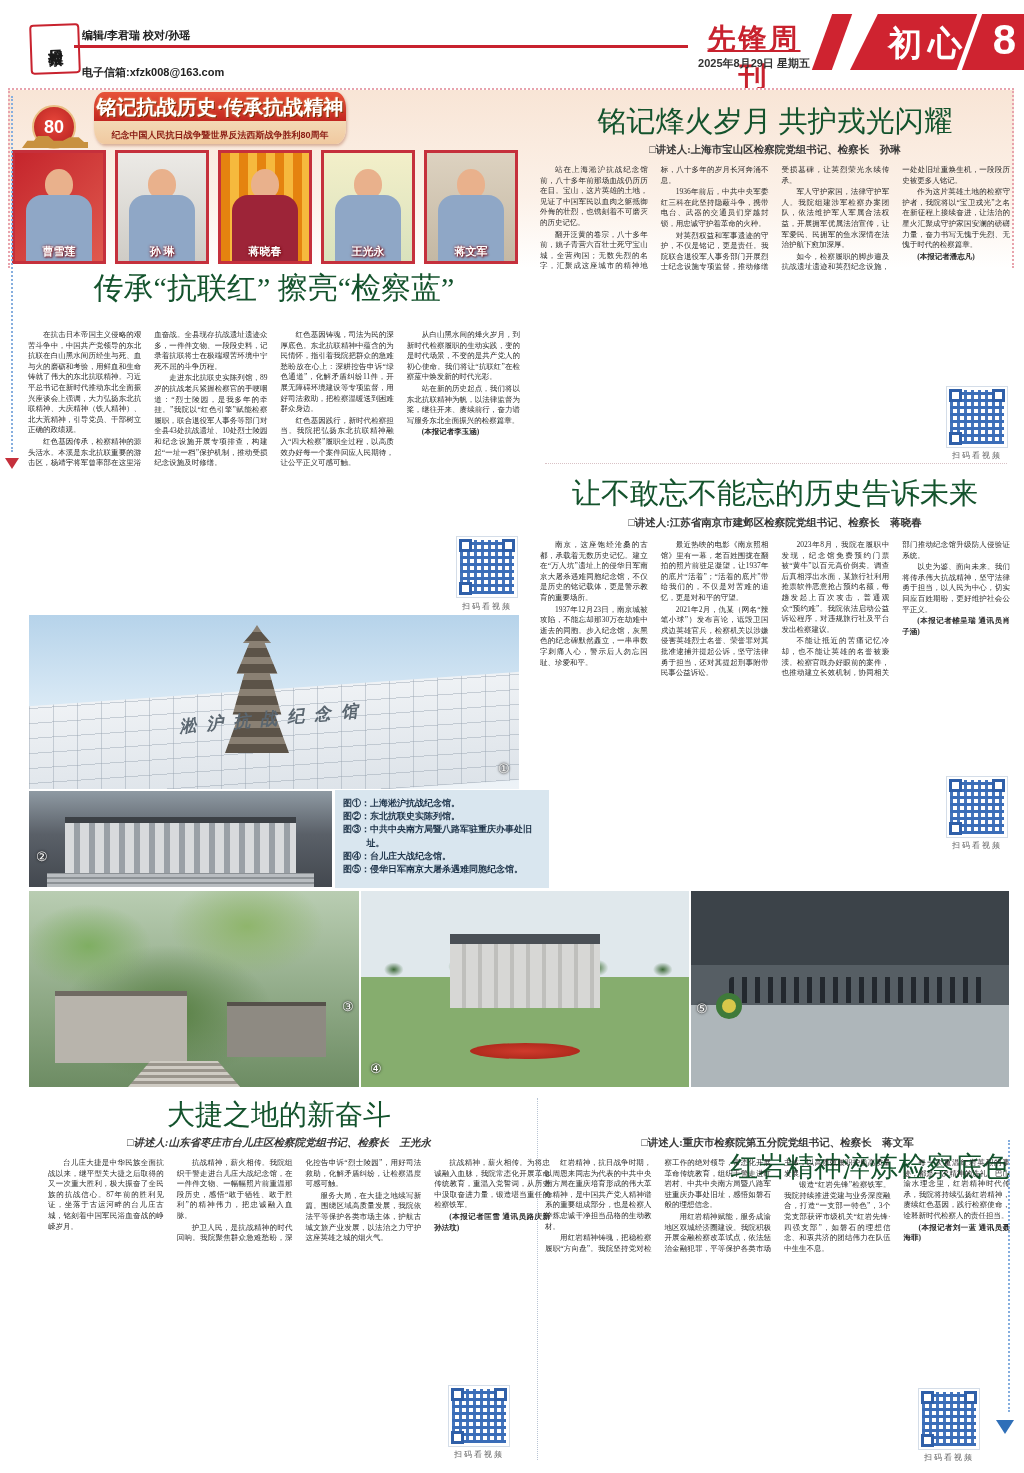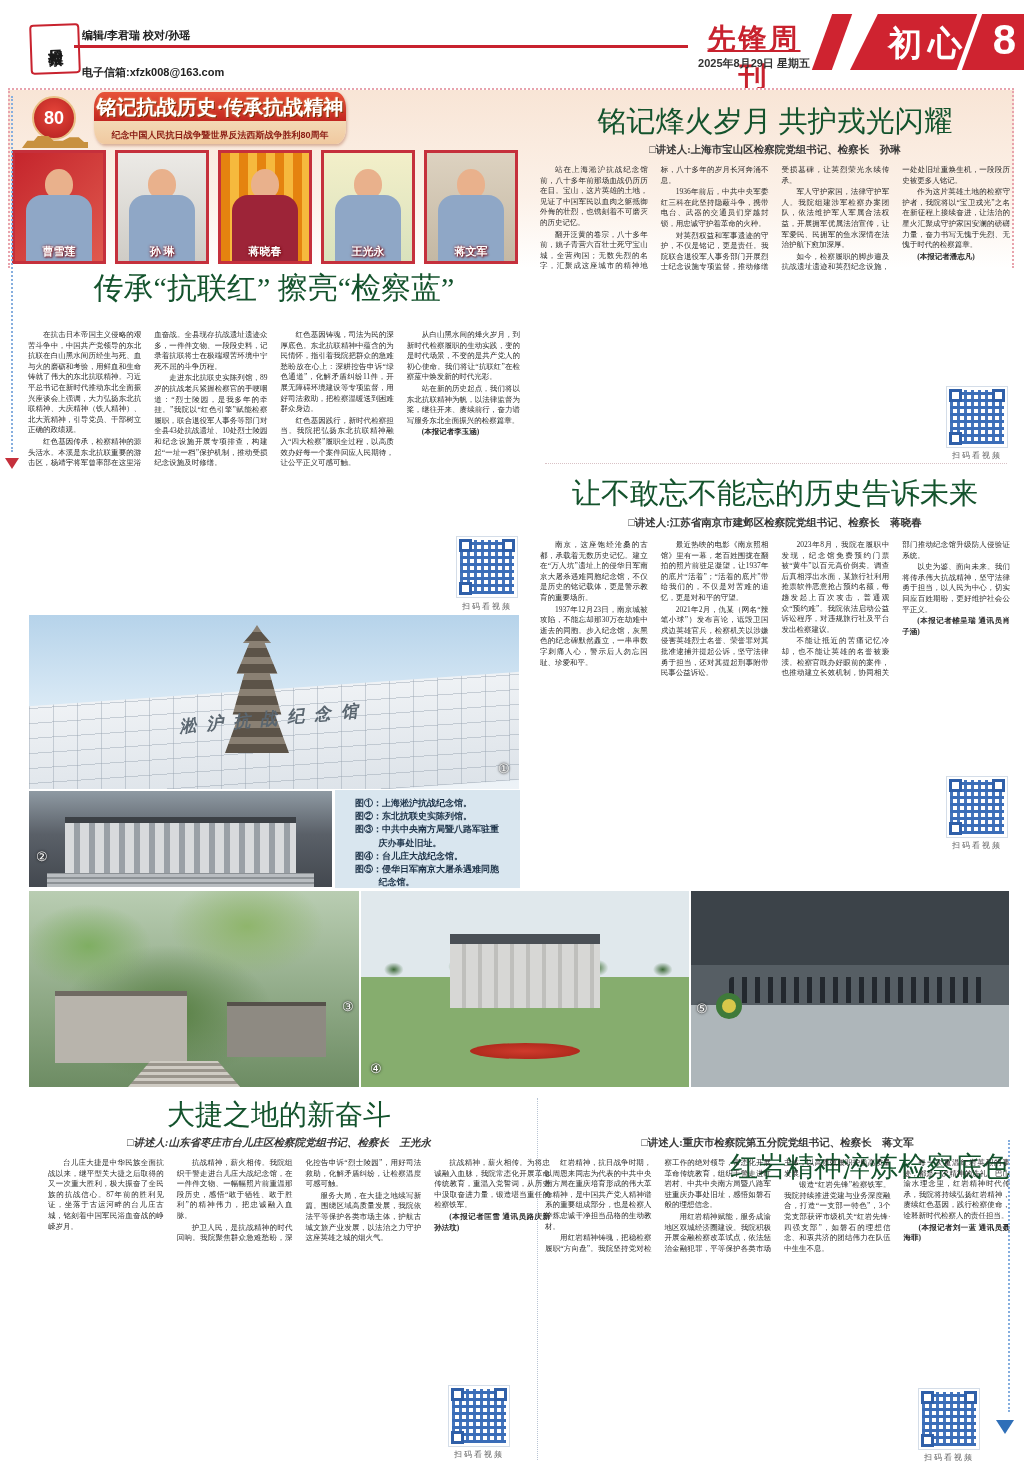--- a/index.html
+++ b/index.html
@@ -27,21 +27,21 @@
      font-size:34px;font-weight:900;color:#fff;letter-spacing:6px;}
   .flag .pn{position:absolute;right:8px;top:2px;font-family:"Liberation Sans",sans-serif;
      font-size:42px;font-weight:900;color:#fff;}
   .flag .slit{position:absolute;right:52px;top:0;width:5px;height:56px;background:#fff;transform:skewX(-20deg);}
   
   .topzone{position:absolute;left:8px;top:88px;width:1006px;height:180px;
      background:linear-gradient(180deg,#f8e5d6,#fcf1e8 60%,#fff);
      border-top:2px dotted #e8a3ad;border-left:2px dotted #e8a3ad;border-right:2px dotted #e8a3ad;box-sizing:border-box;}
   
   .emblem{position:absolute;left:22px;top:94px;width:66px;height:54px;}
-  .emblem .circ{position:absolute;left:10px;top:2px;width:40px;height:40px;border-radius:50%;
+  .emblem .circ{position:absolute;left:10px;top:11px;width:40px;height:40px;border-radius:50%;
      background:radial-gradient(circle at 50% 40%,#e8463a,#b01f1f);border:2px solid #e9bf84;
      color:#fff;font-family:"Liberation Sans",sans-serif;font-weight:900;font-size:18px;
      display:flex;align-items:center;justify-content:center;}
   .emblem .wall{position:absolute;left:0;bottom:0;width:66px;height:12px;background:#c8913f;
      clip-path:polygon(0 100%,8% 40%,18% 40%,24% 0,40% 0,48% 40%,62% 40%,72% 10%,86% 10%,94% 50%,100% 50%,100% 100%);}
   .ribbon{position:absolute;left:94px;top:92px;width:252px;height:52px;border-radius:10px/16px;
      background:linear-gradient(180deg,#e7543a 0%,#c22720 55%,#f3d9b5 55%,#f0c9a0 100%);
      box-shadow:1px 2px 3px rgba(150,60,20,.35);}
   .ribbon .t{position:absolute;left:0;top:2px;width:100%;text-align:center;
      font-family:"Liberation Serif",serif;font-weight:900;font-size:20px;color:#fff;
@@ -90,22 +90,22 @@
   .ph1 .pagoda{position:absolute;left:196px;top:10px;width:64px;height:128px;
      background:repeating-linear-gradient(0deg,#5c5348 0 9px,#8a8073 9px 16px);
      clip-path:polygon(50% 0,58% 6%,72% 14%,62% 14%,82% 38%,70% 38%,88% 70%,78% 70%,100% 100%,0 100%,22% 70%,12% 70%,30% 38%,18% 38%,38% 14%,28% 14%,42% 6%);}
   .walltext{position:absolute;left:150px;top:92px;font-weight:700;font-style:italic;font-size:17px;
      color:#5a6670;letter-spacing:10px;transform:rotate(-5deg);white-space:nowrap;}
   .ph2{left:28px;top:790px;width:305px;height:98px;background:linear-gradient(#8f9aa3,#5a6068 45%,#43484f);}
   .ph2 .bldg{position:absolute;left:12%;bottom:14px;width:76%;height:52%;
      background:repeating-linear-gradient(90deg,#d8dadc 0 9px,#9aa0a6 9px 15px);border-top:6px solid #3c4045;}
   .ph2 .steps{position:absolute;left:6%;bottom:0;width:88%;height:14px;
      background:repeating-linear-gradient(0deg,#b9bdc1 0 3px,#8d9296 3px 5px);}
-  .caps{position:absolute;left:335px;top:790px;width:185px;height:98px;background:#d9e6ef;
-     padding:7px 20px;box-sizing:border-box;font-size:9px;line-height:13.2px;color:#1d3349;font-weight:700;}
+  .caps{position:absolute;left:335px;top:790px;width:214px;height:98px;background:#d9e6ef;
+     padding:7px 8px;box-sizing:border-box;font-size:9px;line-height:13.2px;color:#1d3349;font-weight:700;}
   .caps p{margin:0;padding-left:2.6em;text-indent:-2.6em;}
   .ph3{left:28px;top:890px;width:332px;height:198px;
      background:radial-gradient(90px 60px at 18% 28%,#7fae62,transparent 70%),
                 radial-gradient(110px 70px at 66% 18%,#8fb56c,transparent 70%),
                 radial-gradient(140px 90px at 42% 62%,#567e41,transparent 75%),
                 linear-gradient(#b9cdb2,#6d8c63);}
   .ph3 .b1{position:absolute;left:8%;bottom:24px;width:40%;height:34%;background:#b8b4ac;border-top:5px solid #6f6a62;}
   .ph3 .b2{position:absolute;right:10%;bottom:30px;width:30%;height:26%;background:#8e8a82;border-top:4px solid #55514a;}
   .ph3 .stair{position:absolute;left:30%;bottom:0;width:34%;height:26px;
      background:repeating-linear-gradient(0deg,#cfcbc3 0 3px,#9a958c 3px 6px);clip-path:polygon(0 100%,20% 0,80% 0,100% 100%);}

